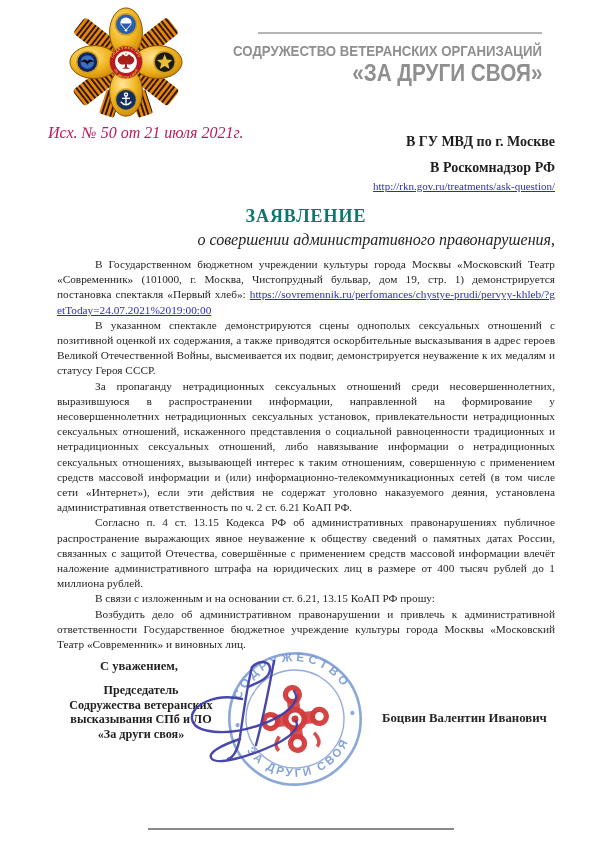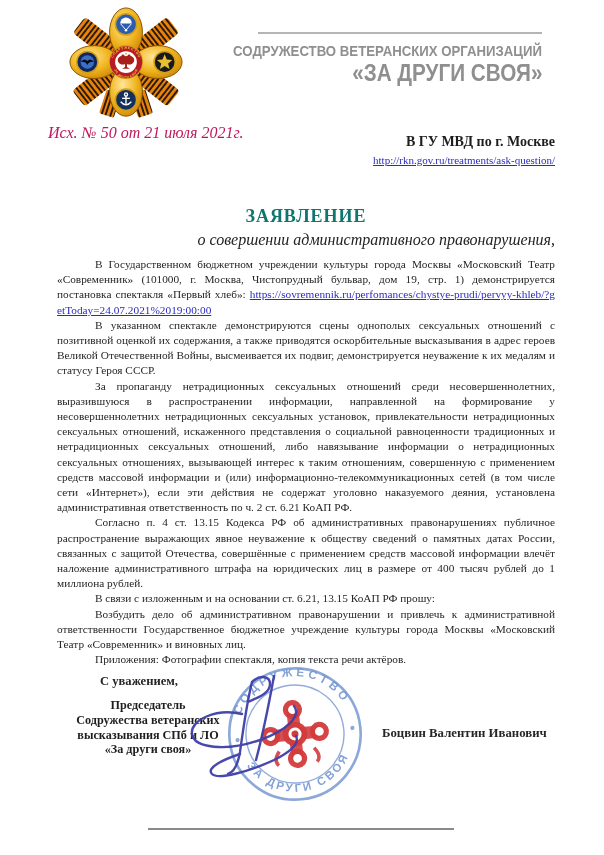--- a/index.html
+++ b/index.html
@@ -54,21 +54,21 @@
     font-size:11.3px;line-height:15.2px;color:#262626;
   }
   .body-p.first{margin-top:9px;}
   .doclink{
     color:#2b2bc4;text-decoration:underline;word-break:break-all;cursor:pointer;
   }
   
   .sig{position:relative;margin:7px 49px 0 57px;height:170px;}
   .salutation{font-weight:bold;font-size:12.6px;margin-left:43px;}
   .sig-titles{
-    position:absolute;left:11px;top:24px;width:160px;
+    position:absolute;left:4px;top:24px;width:160px;
     text-align:center;font-weight:bold;font-size:12.2px;line-height:14.6px;color:#1e1e1e;
   }
   .stamp{position:absolute;left:168px;top:-10px;width:140px;height:140px;opacity:.92;}
   .signature-ink{position:absolute;left:125px;top:-6px;width:180px;height:115px;}
   .sig-name{position:absolute;left:325px;top:52px;font-weight:bold;font-size:12.8px;white-space:nowrap;text-align:center;}
   
   .footer-rule{position:absolute;left:148px;top:828px;width:306px;height:2px;background:#8a8a8a;}
 </style>
 </head>
 <body>
@@ -151,36 +151,36 @@
     </svg>
 
     <div class="ref">Исх. № 50 от 21 июля 2021г.</div>
 
     <div class="org-rule"></div>
     <div class="org1">СОДРУЖЕСТВО ВЕТЕРАНСКИХ ОРГАНИЗАЦИЙ</div>
     <div class="org2">«ЗА ДРУГИ СВОЯ»</div>
 
     <div class="addr">
       <div class="addr-line">В ГУ МВД по г. Москве</div>
+      <div class="addr-line second">В Роскомнадзор РФ</div>
       <a class="addr-link">http://rkn.gov.ru/treatments/ask-question/</a>
     </div>
   </div>
 
   <div class="main">
     <h1 class="doc-title">ЗАЯВЛЕНИЕ</h1>
     <div class="doc-sub">о совершении административного правонарушения,</div>
 
     <p class="body-p first"><span>В Государственном бюджетном учреждении культуры  города Москвы «Московский Театр «Современник» (101000, г. Москва, Чистопрудный бульвар, дом 19, стр. 1) демонстрируется постановка спектакля «Первый хлеб»:</span>
       <a class="doclink">https://sovremennik.ru/perfomances/chystye-prudi/pervyy-khleb/?getToday=24.07.2021%2019:00:00</a></p>
     <p class="body-p">В указанном спектакле демонстрируются сцены однополых сексуальных отношений с позитивной оценкой их содержания, а также приводятся оскорбительные высказывания в адрес героев Великой Отечественной Войны, высмеивается их подвиг, демонстрируется неуважение к их медалям и статусу Героя СССР.</p>
     <p class="body-p">За пропаганду нетрадиционных сексуальных отношений среди несовершеннолетних, выразившуюся в распространении информации, направленной на формирование у несовершеннолетних нетрадиционных сексуальных установок, привлекательности нетрадиционных сексуальных отношений, искаженного представления о социальной равноценности традиционных и нетрадиционных сексуальных отношений, либо навязывание информации о нетрадиционных сексуальных отношениях, вызывающей интерес к таким отношениям, совершенную с применением средств массовой информации и (или) информационно-телекоммуникационных сетей (в том числе сети «Интернет»), если эти действия не содержат уголовно наказуемого деяния, установлена административная ответственность по ч. 2 ст. 6.21 КоАП РФ.</p>
     <p class="body-p">Согласно п. 4 ст. 13.15 Кодекса РФ об административных правонарушениях публичное распространение выражающих явное неуважение к обществу сведений о памятных датах России, связанных с защитой Отечества, совершённые с применением средств массовой информации влечёт наложение административного штрафа на юридических лиц в размере от 400 тысяч рублей до 1 миллиона рублей.</p>
     <p class="body-p">В связи с изложенным и на основании ст. 6.21, 13.15 КоАП РФ прошу:</p>
     <p class="body-p">Возбудить дело об административном правонарушении и привлечь к административной ответственности Государственное бюджетное учреждение культуры  города Москвы «Московский Театр «Современник» и виновных лиц.</p>
-    <p class="body-p">Приложения: Фотографии спектакля, копия текста речи актёров.</p>
   </div>
 
   <div class="sig">
     <div class="salutation">С уважением,</div>
 
     <div class="sig-titles">
       <div>Председатель</div>
       <div>Содружества ветеранских</div>
       <div>высказывания СПб и ЛО</div>
       <div>«За други своя»</div>

